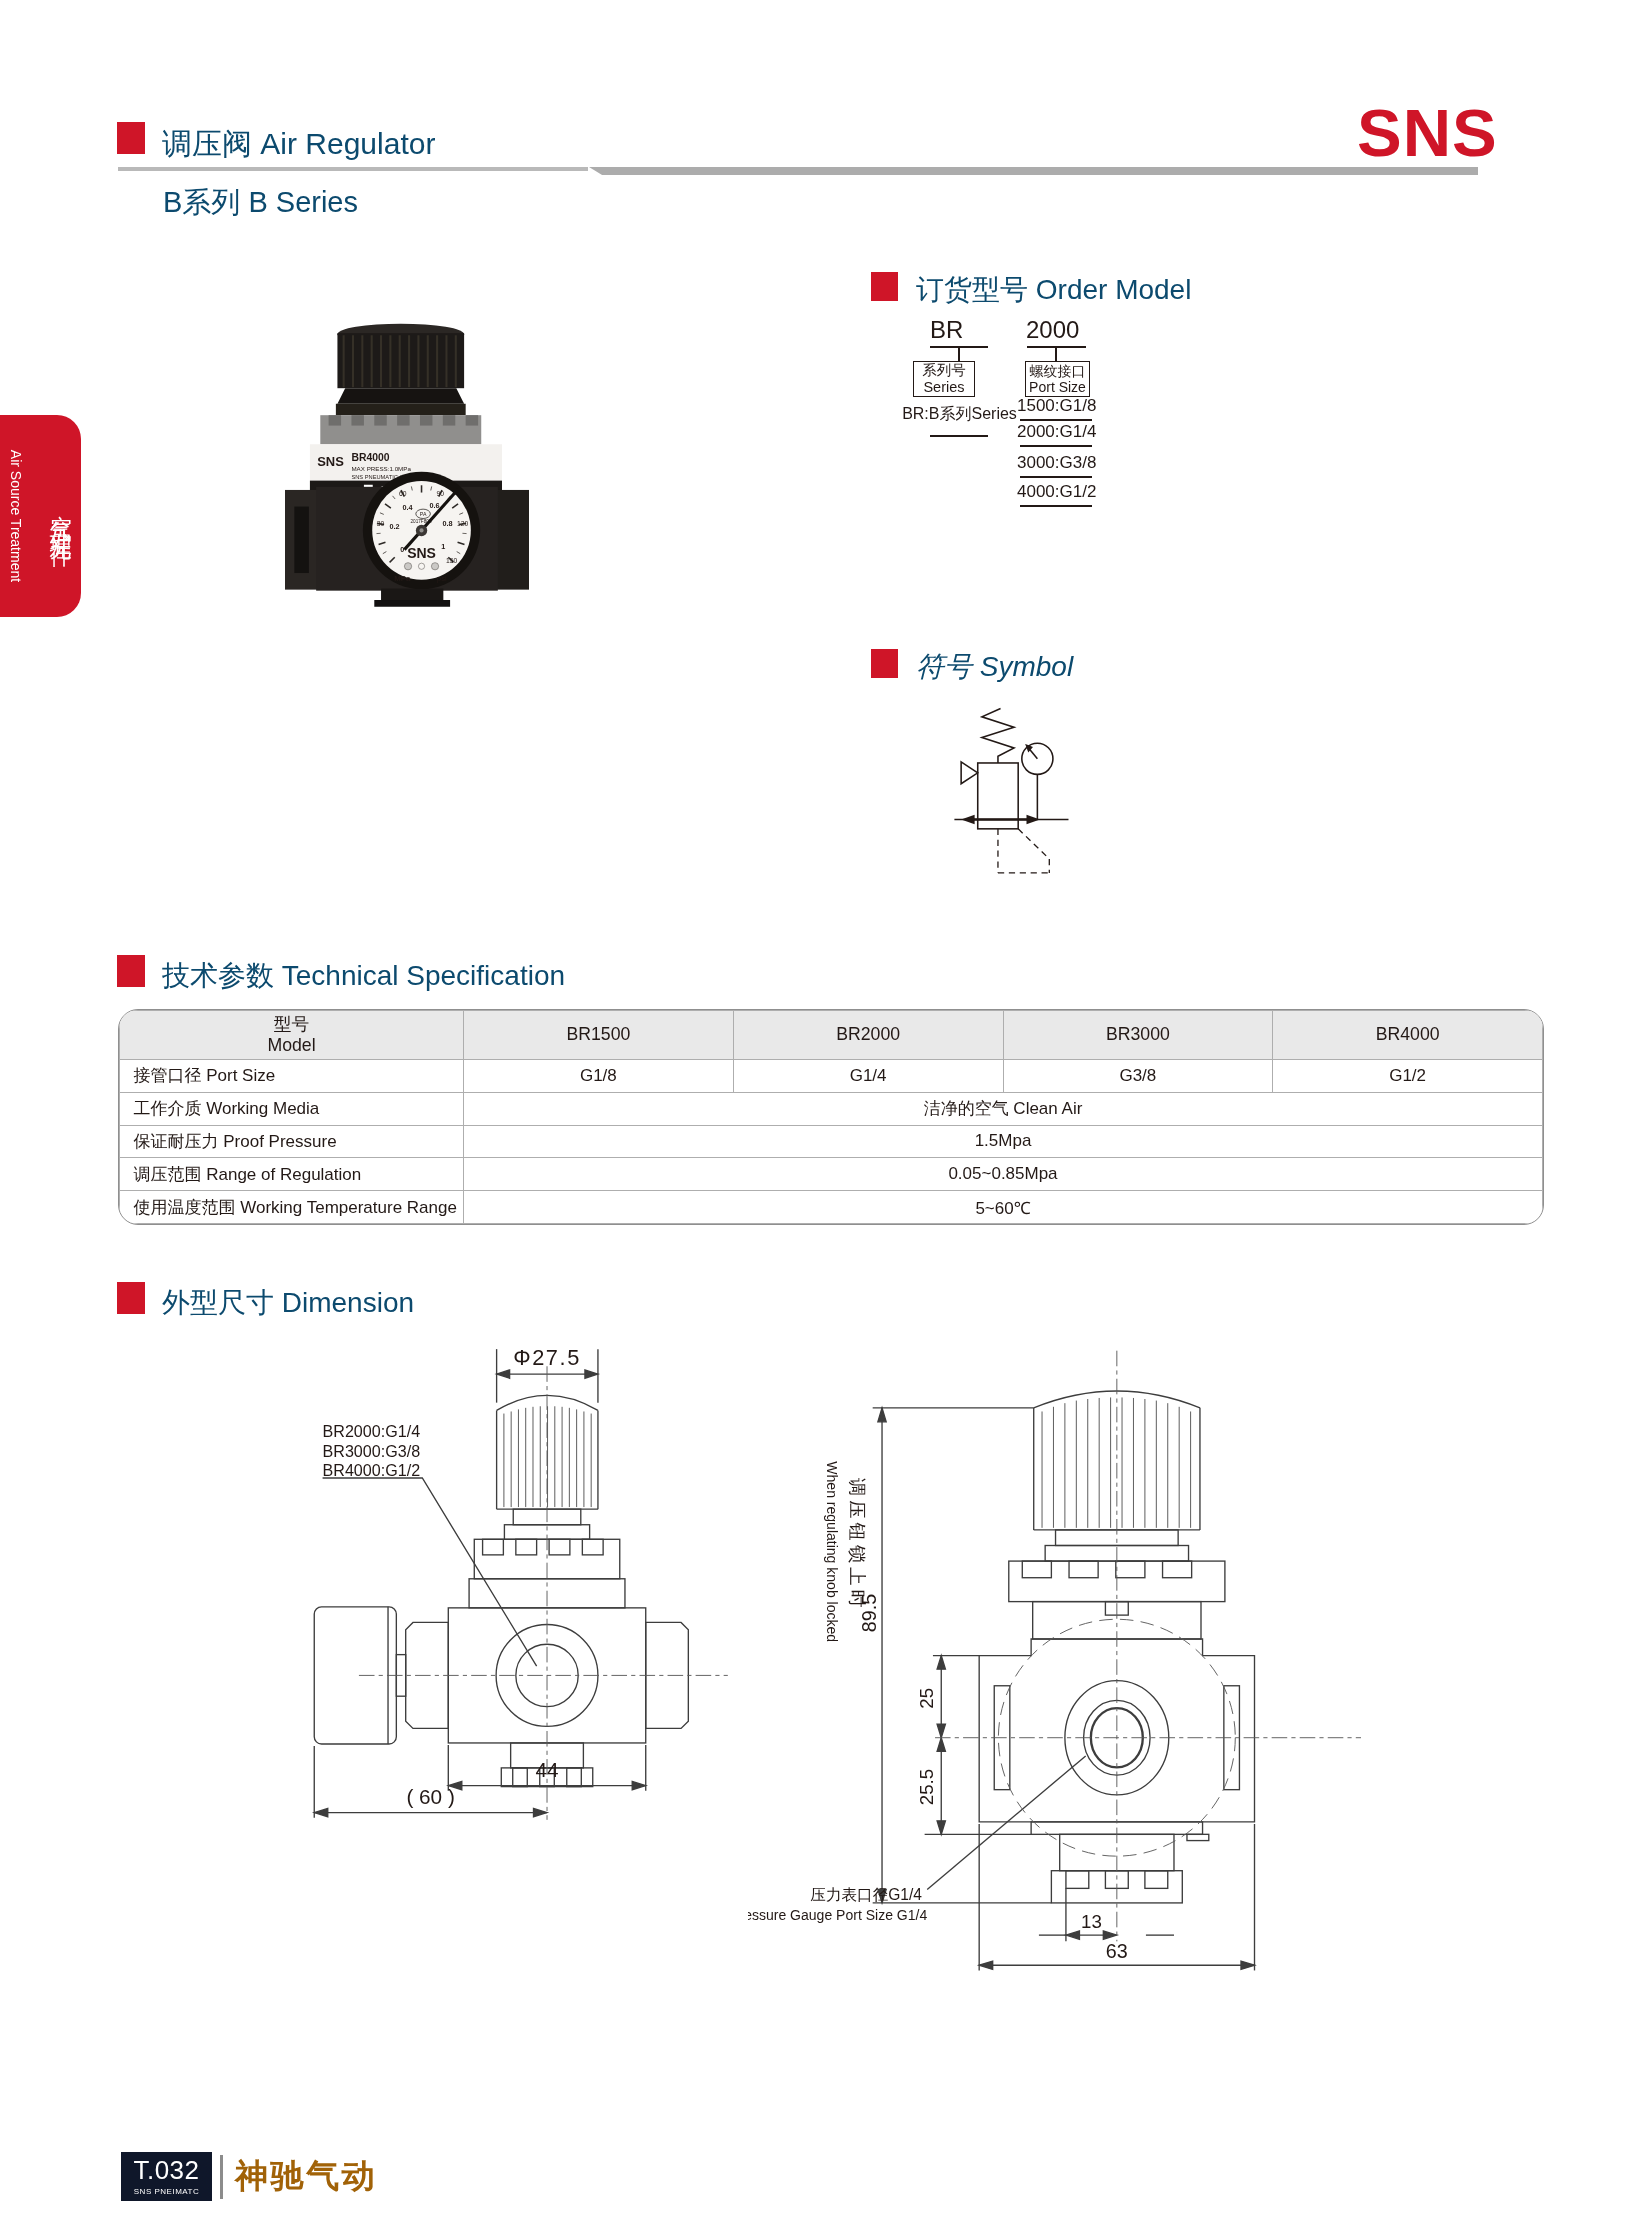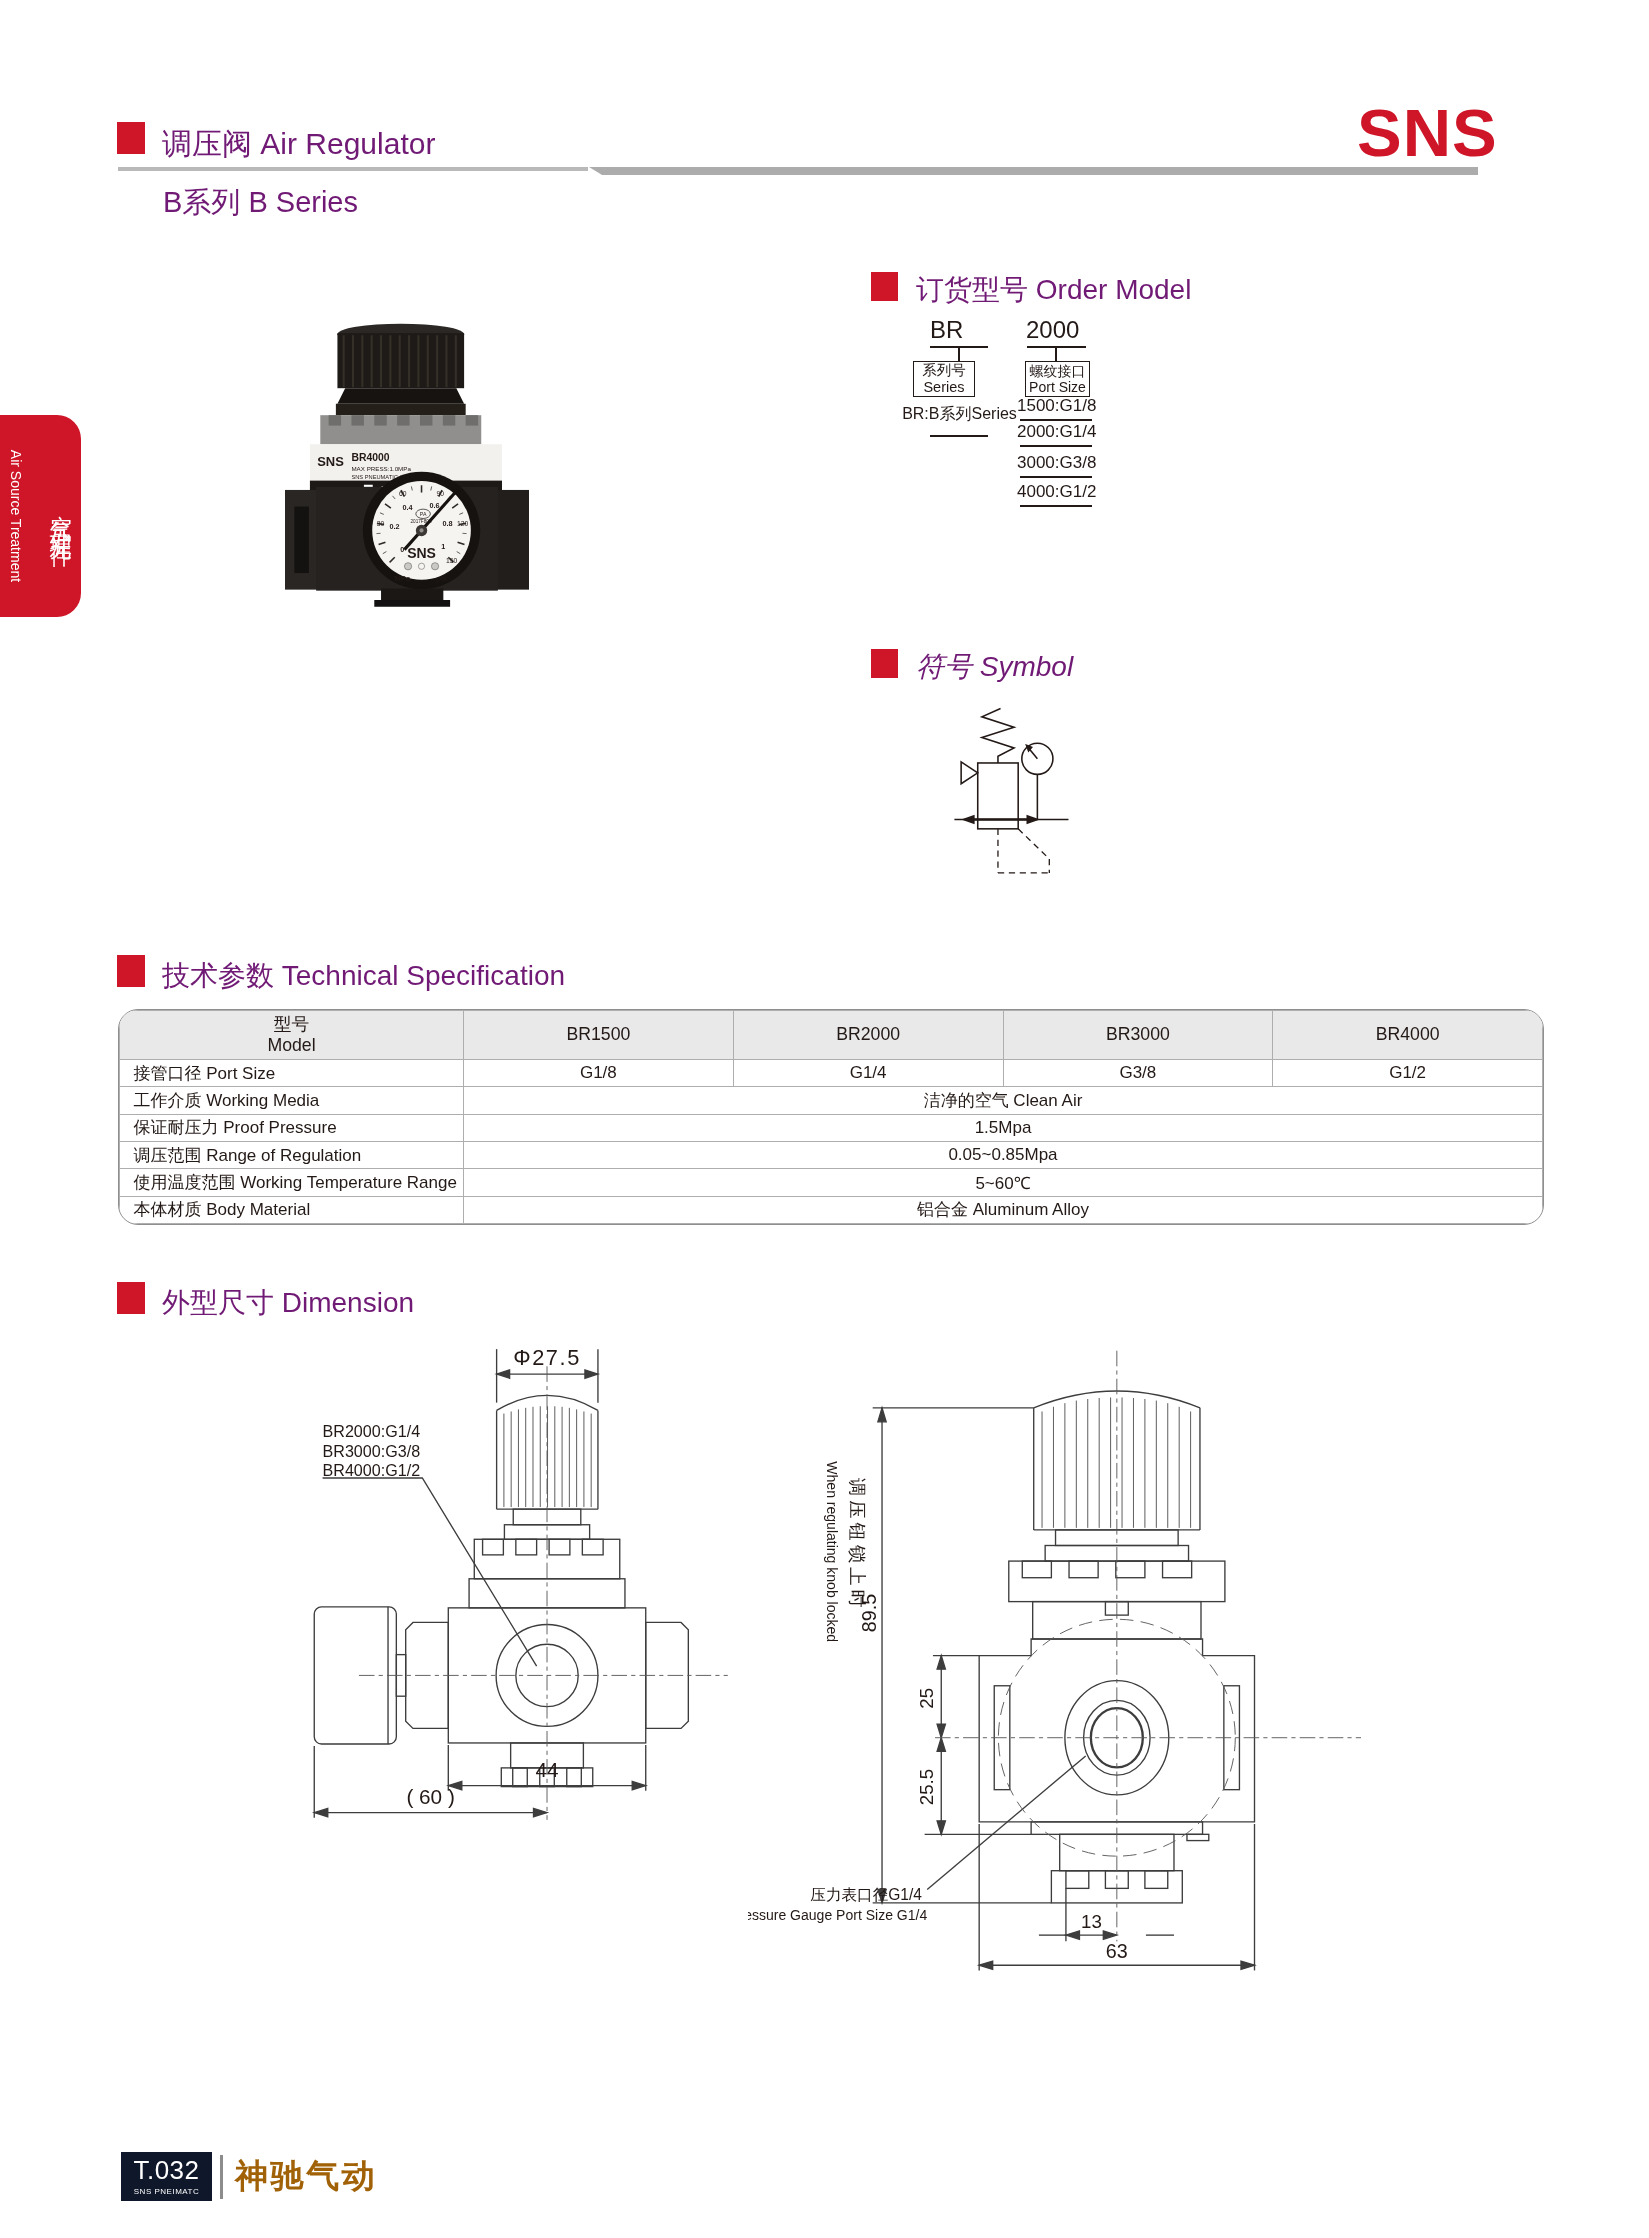--- a/index.html
+++ b/index.html
@@ -1,20 +1,20 @@
 <!DOCTYPE html>
 <html style="font-size:8.3px"><head>
 <meta charset="utf-8">
 <style>
   html,body{margin:0;padding:0;background:#ffffff;}
   .page{position:relative;width:1650px;height:2239px;background:#fff;overflow:hidden;
         font-family:"Liberation Sans",sans-serif;color:#231916;}
   .abs{position:absolute;}
   .red-sq{position:absolute;background:#cf1528;}
-  .h-txt{position:absolute;white-space:nowrap;color:#701a75;}
+  .h-txt{position:absolute;white-space:nowrap;color:#0c4a6e;}
 
   
   .rule-thin{position:absolute;left:118px;top:167px;width:470px;height:3.6px;background:#b9b9b9;}
   .rule-thick{position:absolute;left:589px;top:167px;width:889px;height:8.3px;background:#acacac;
               clip-path:polygon(0 0,100% 0,100% 100%,13.5px 100%);}
   .brand{position:absolute;left:1357px;top:94px;font-size:67px;font-weight:bold;color:#cf1528;letter-spacing:1px;}
 
   
   .side-tab{position:absolute;left:0;top:415px;width:81px;height:202px;background:#cf1528;
             border-radius:0 24px 24px 0;}
@@ -274,24 +274,20 @@
           <td class="lbl">保证耐压力 Proof  Pressure</td>
           <td colspan="4">1.5Mpa</td>
         </tr>
         <tr>
           <td class="lbl">调压范围 Range of  Regulation</td>
           <td colspan="4">0.05~0.85Mpa</td>
         </tr>
         <tr>
           <td class="lbl">使用温度范围 Working Temperature Range</td>
           <td colspan="4">5~60℃</td>
-        </tr>
-        <tr>
-          <td class="lbl">本体材质 Body Material</td>
-          <td colspan="4">铝合金 Aluminum  Alloy</td>
         </tr>
       </tbody>
     </table>
   </div>
 
   <div class="red-sq" style="left:117px;top:1282px;width:28px;height:32px;"></div>
   <div class="h-txt" style="left:162px;top:1284px;font-size:28px;">外型尺寸 Dimension</div>
 
   <svg class="abs draw" style="left:281px;top:1322px;" width="478" height="499" viewBox="0 0 920 960">
     <g stroke="#3d3d3d" stroke-width="2.6" fill="none">

